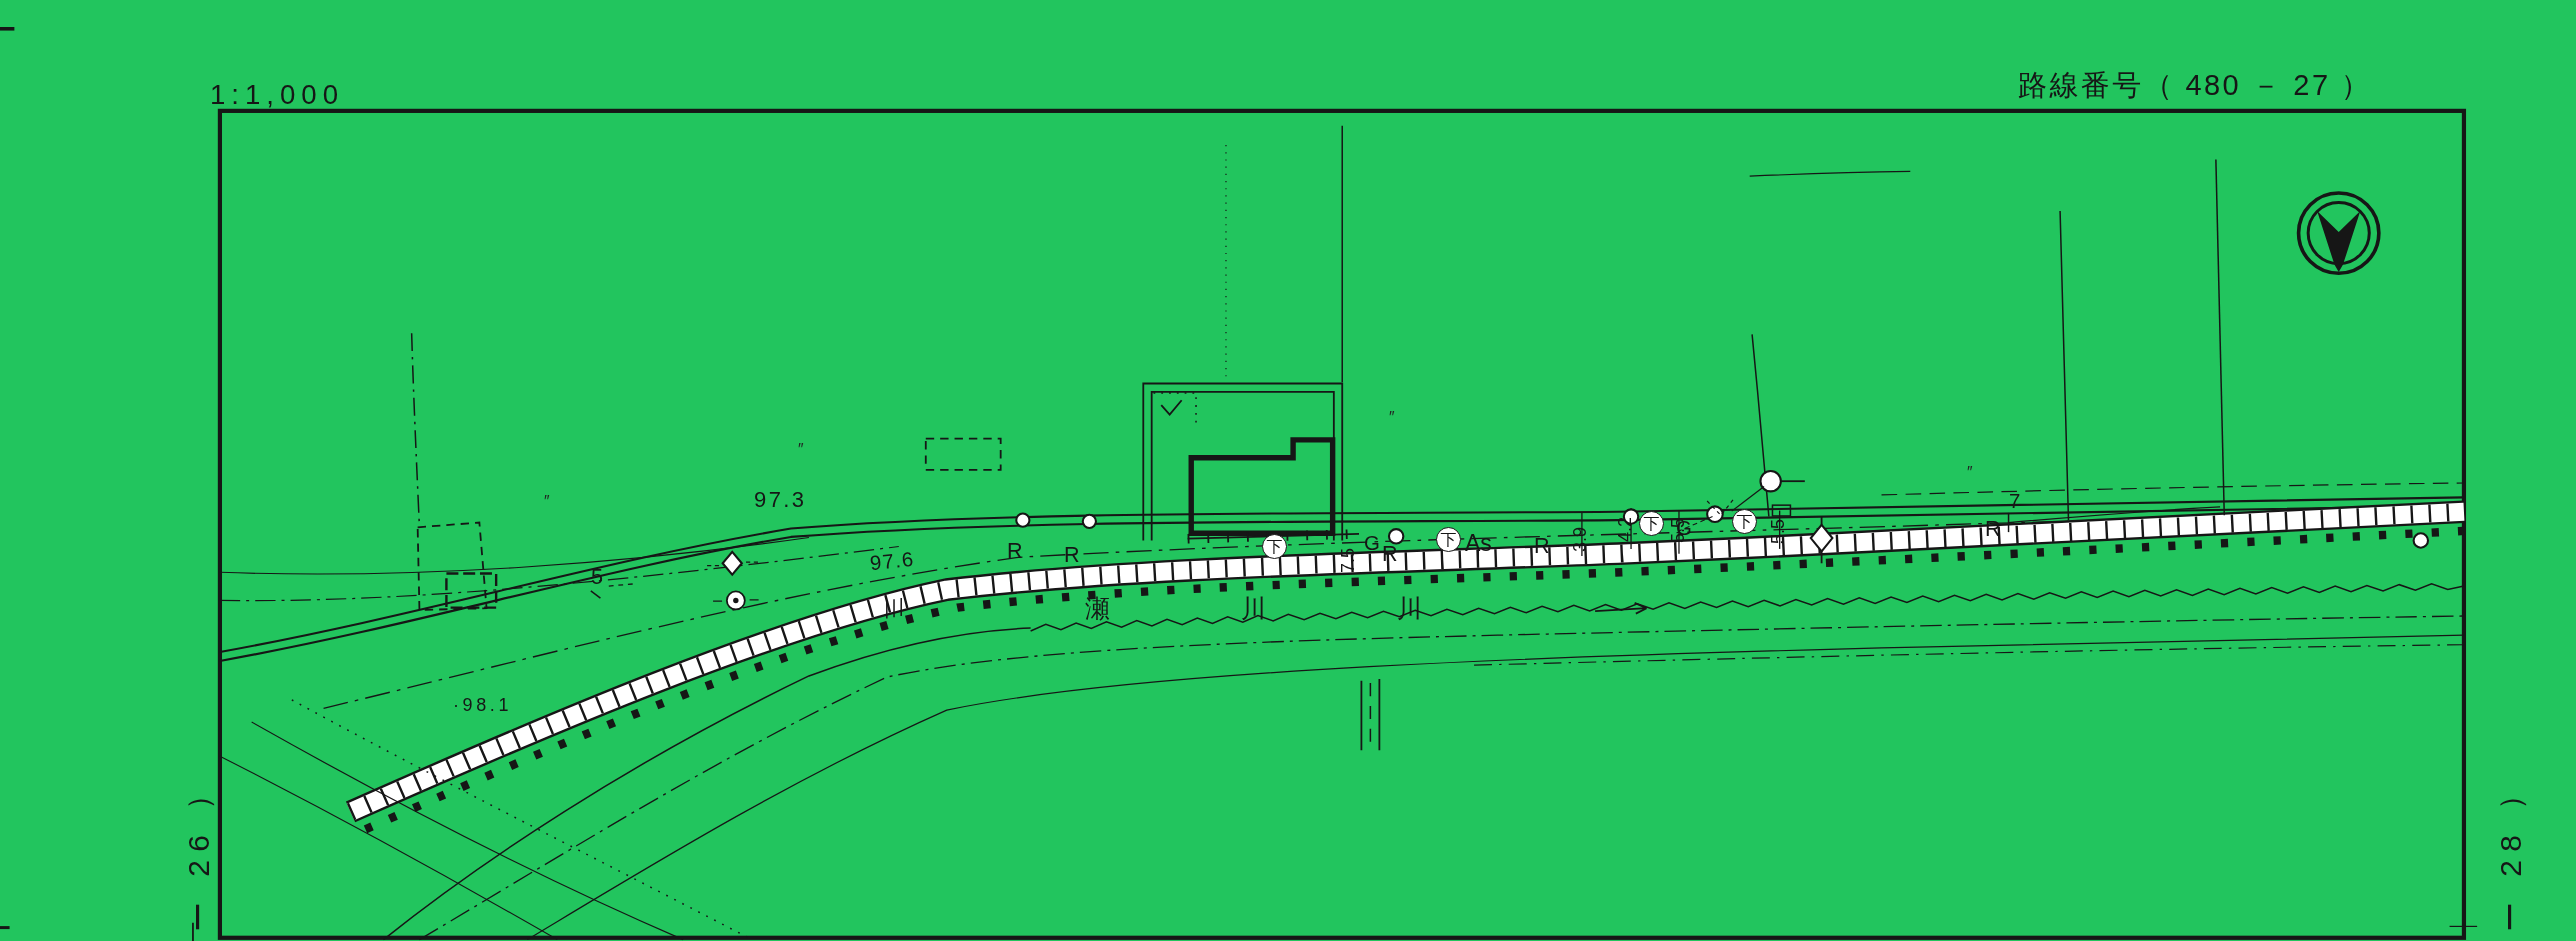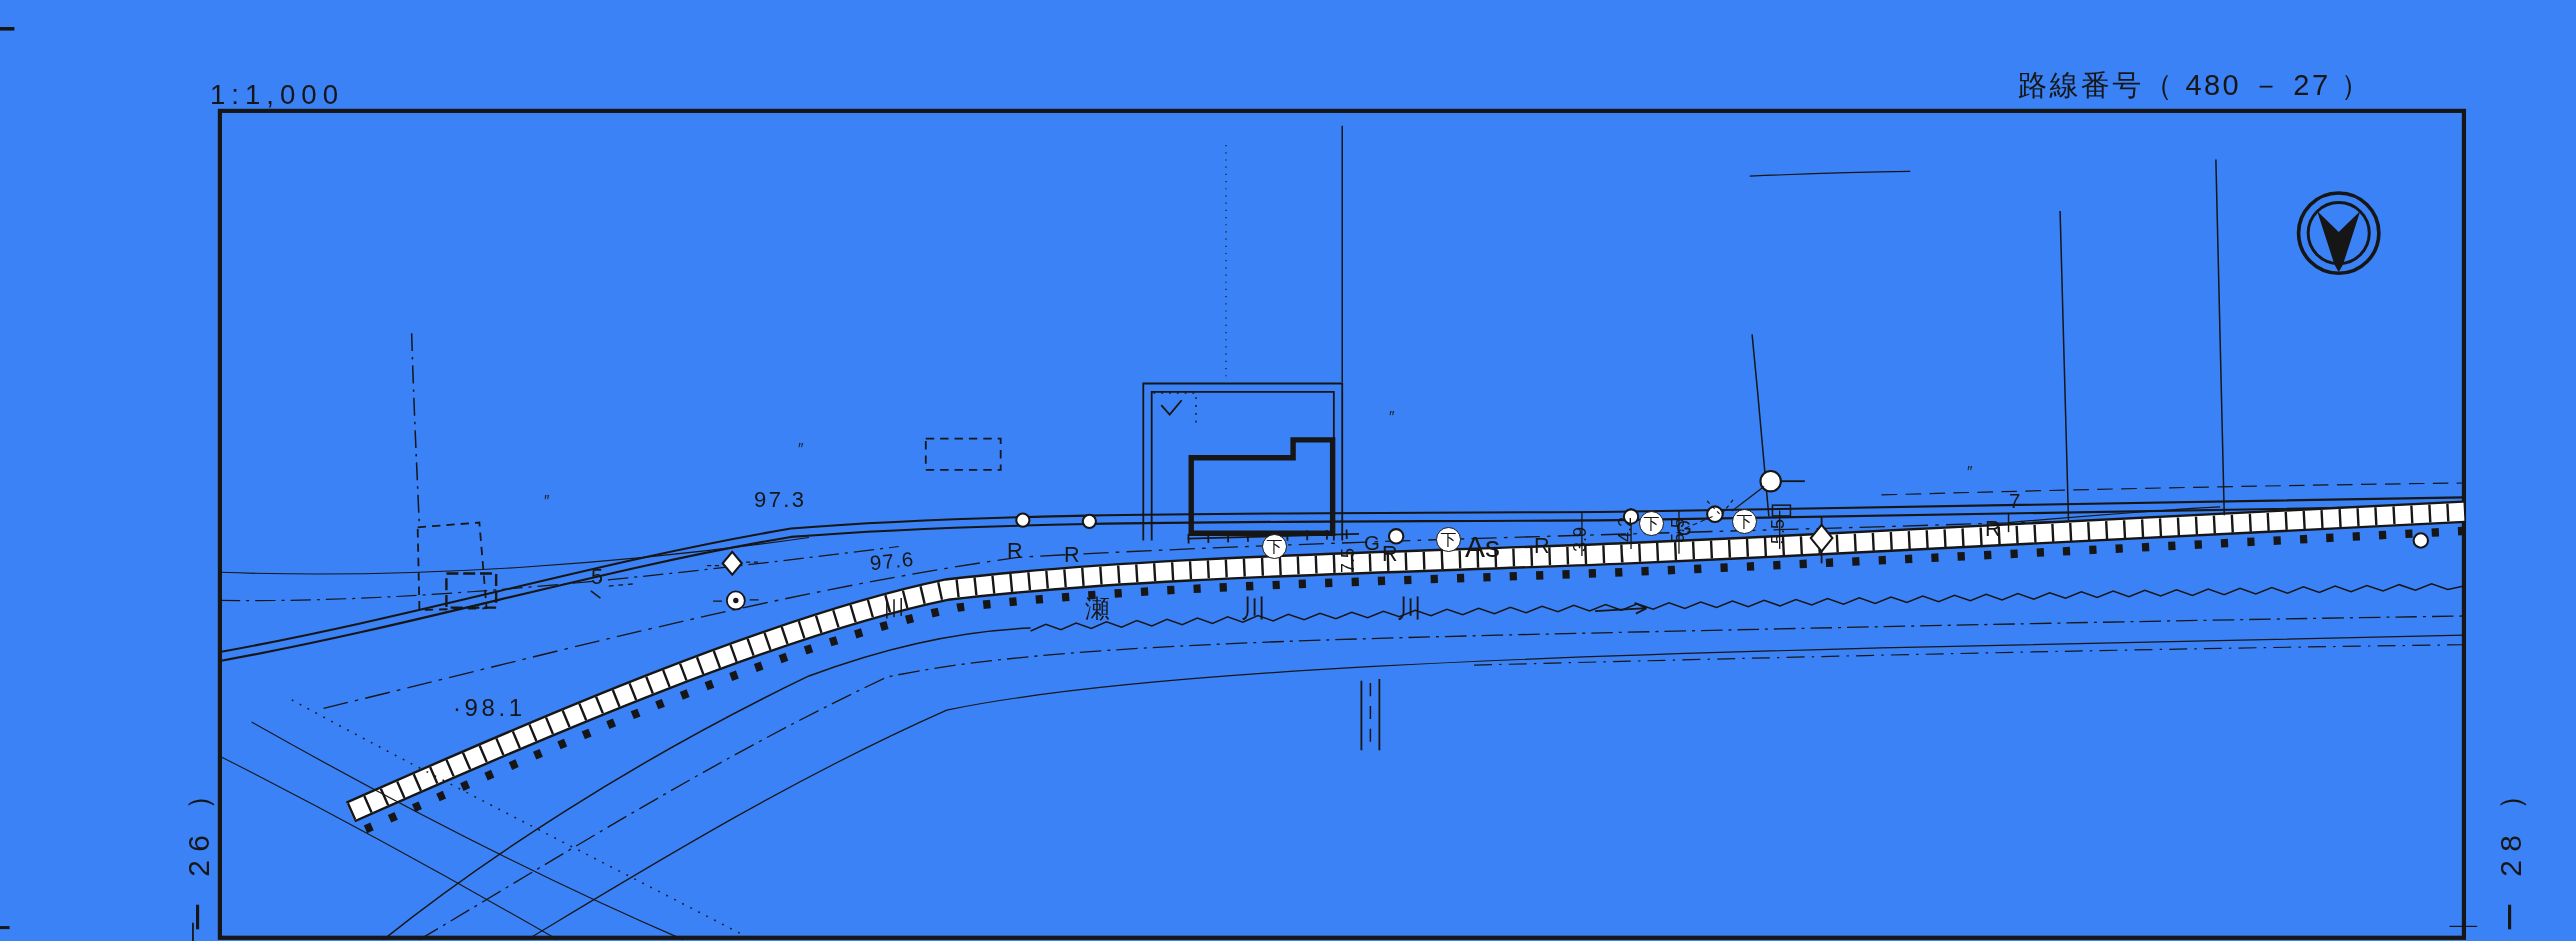--- a/index.html
+++ b/index.html
@@ -1,16 +1,16 @@
 <!DOCTYPE html>
 <html style="font-size:9.6px"><head>
 <meta charset="utf-8">
 <style>
   html,body{margin:0;padding:0;background:#f5f5f2;}
-  #sheet{position:relative;width:2576px;height:942px;background:#3b82f6;overflow:hidden;
+  #sheet{position:relative;width:2576px;height:942px;background:#22c55e;overflow:hidden;
          font-family:"Liberation Sans","DejaVu Sans",sans-serif;color:#161616;}
   .lbl{position:absolute;color:#161616;white-space:nowrap;line-height:1;}
   .rot{transform:rotate(-90deg);transform-origin:center center;text-align:center;}
   .dim{width:42px;height:19px;font-size:18px;}
   .ref{width:156px;height:32px;font-size:30px;letter-spacing:8.4px;}
   .circ{position:absolute;width:25px;height:25px;border:1.8px solid #161616;border-radius:50%;
         text-align:center;font-size:16px;line-height:23px;box-sizing:border-box;background:#fff;}
   svg{position:absolute;left:0;top:0;}
   .mark{font-size:15.6px;color:#222;}
 </style>
@@ -135,29 +135,29 @@
   <div class="lbl" style="left:210px;top:81px;font-size:27.6px;letter-spacing:6px;">1:1,000</div>
   <div class="lbl" style="left:2018px;top:71px;font-size:29px;letter-spacing:2.4px;">路線番号（ 480 － 27 ）</div>
 
   <div class="lbl rot ref" style="left:122px;top:838px;">ー 26 ）</div>
   <div class="lbl rot ref" style="left:2434px;top:838px;">ー 28 ）</div>
 
   <div class="lbl" style="left:1085px;top:598px;font-size:25px;letter-spacing:58px;font-family:Liberation Mono, monospace;">瀬 川 川</div>
 
   <div class="lbl" style="left:754px;top:449px;font-size:22px;letter-spacing:2.4px;margin-top:40px;">97.3</div>
   <div class="lbl" style="left:870px;top:551px;font-size:20.4px;letter-spacing:1.2px;transform:rotate(-6deg);">97.6</div>
-  <div class="lbl" style="left:453px;top:696px;font-size:24px;letter-spacing:3.6px;">·98.1</div>
+  <div class="lbl" style="left:453px;top:696px;font-size:18px;letter-spacing:3.6px;">·98.1</div>
 
   <div class="lbl" style="left:1007px;top:540px;font-size:21.6px;">R</div>
   <div class="lbl" style="left:1064px;top:544px;font-size:21.6px;">R</div>
   <div class="lbl" style="left:1382px;top:543px;font-size:21.6px;">R</div>
   <div class="lbl" style="left:1534px;top:535px;font-size:21.6px;">R</div>
   <div class="lbl" style="left:1985px;top:518px;font-size:21.6px;">R</div>
 
-  <div class="lbl" style="left:1465px;top:532px;font-size:30px;">As</div>
+  <div class="lbl" style="left:1465px;top:532px;font-size:23px;">As</div>
   <div class="lbl" style="left:1364px;top:533px;font-size:20.4px;">G</div>
   <div class="lbl" style="left:1676px;top:518px;font-size:20.4px;">G</div>
 
   <div class="circ" style="left:1262px;top:534px;">下</div>
   <div class="circ" style="left:1436px;top:527px;">下</div>
   <div class="circ" style="left:1639px;top:511px;">下</div>
   <div class="circ" style="left:1732px;top:509px;">下</div>
 
   <div class="lbl" style="left:591px;top:566px;font-size:21.6px;">5</div>
   <div class="lbl rot dim" style="left:1327px;top:551px;">7.5</div>

